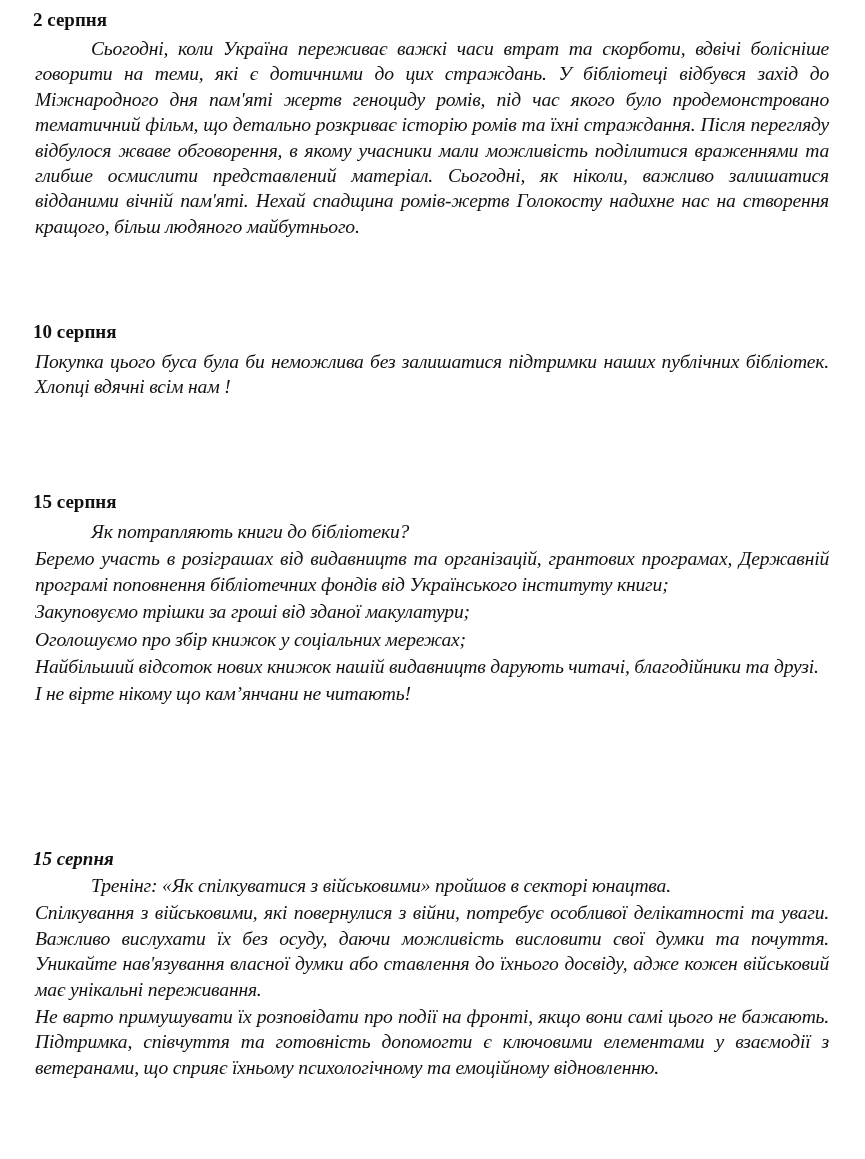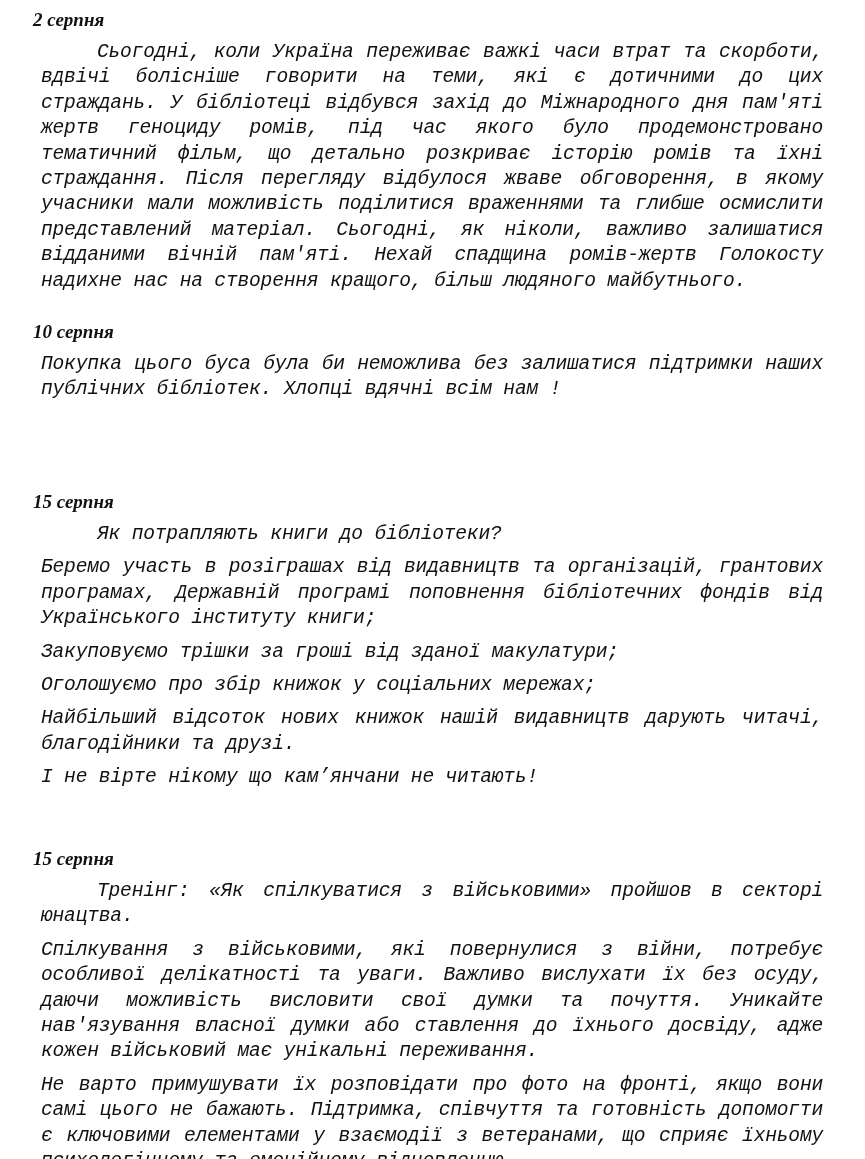--- a/index.html
+++ b/index.html
@@ -18,33 +18,32 @@
       width: 798px;
     }
     .entry { position: absolute; left: 0; width: 798px; }
     .heading {
       font-family: "Liberation Serif", "DejaVu Serif", serif;
       font-weight: bold;
       font-size: 19px;
       line-height: 24px;
       margin: 0;
       height: 24px;
-      font-style: italic;
     }
     .heading.italic { font-style: italic; }
     .body {
       font-family: "Liberation Serif", "DejaVu Serif", serif;
       font-style: italic;
       font-size: 19.6px;
       line-height: 25.4px;
       text-align: justify;
       margin: 0;
       letter-spacing: -0.2px;
     }
-    .body p { margin: 8px; font-family: Liberation Mono, monospace; }
+    .body p { margin: 2px; }
     .body p.indent { text-indent: 56px; }
     #e1 { top: 8px; }
     #e1 .body { margin-top: 4px; }
     #e2 { top: 320px; }
     #e2 .body { margin-top: 5px; }
     #e3 { top: 490px; }
     #e3 .body { margin-top: 5px; }
     #e4 { top: 847px; }
     #e4 .body { margin-top: 1px; }
   </style>
@@ -77,17 +76,17 @@
       <p>Найбільший відсоток нових книжок нашій видавництв дарують читачі, благодійники та друзі.</p>
       <p>І не вірте нікому що кам’янчани не читають!</p>
     </div>
   </section>
 
   <section class="entry" id="e4">
     <h2 class="heading italic">15 серпня</h2>
     <div class="body">
       <p class="indent">Тренінг: «Як спілкуватися з військовими» пройшов в секторі юнацтва.</p>
       <p>Спілкування з військовими, які повернулися з війни, потребує особливої делікатності та уваги. Важливо вислухати їх без осуду, даючи можливість висловити свої думки та почуття. Уникайте нав'язування власної думки або ставлення до їхнього досвіду, адже кожен військовий має унікальні переживання.</p>
-      <p>Не варто примушувати їх розповідати про фото на фронті, якщо вони самі цього не бажають. Підтримка, співчуття та готовність допомогти є ключовими елементами у взаємодії з ветеранами, що сприяє їхньому психологічному та емоційному відновленню.</p>
+      <p>Не варто примушувати їх розповідати про події на фронті, якщо вони самі цього не бажають. Підтримка, співчуття та готовність допомогти є ключовими елементами у взаємодії з ветеранами, що сприяє їхньому психологічному та емоційному відновленню.</p>
     </div>
   </section>
 
 </div>
 
 </body></html>

